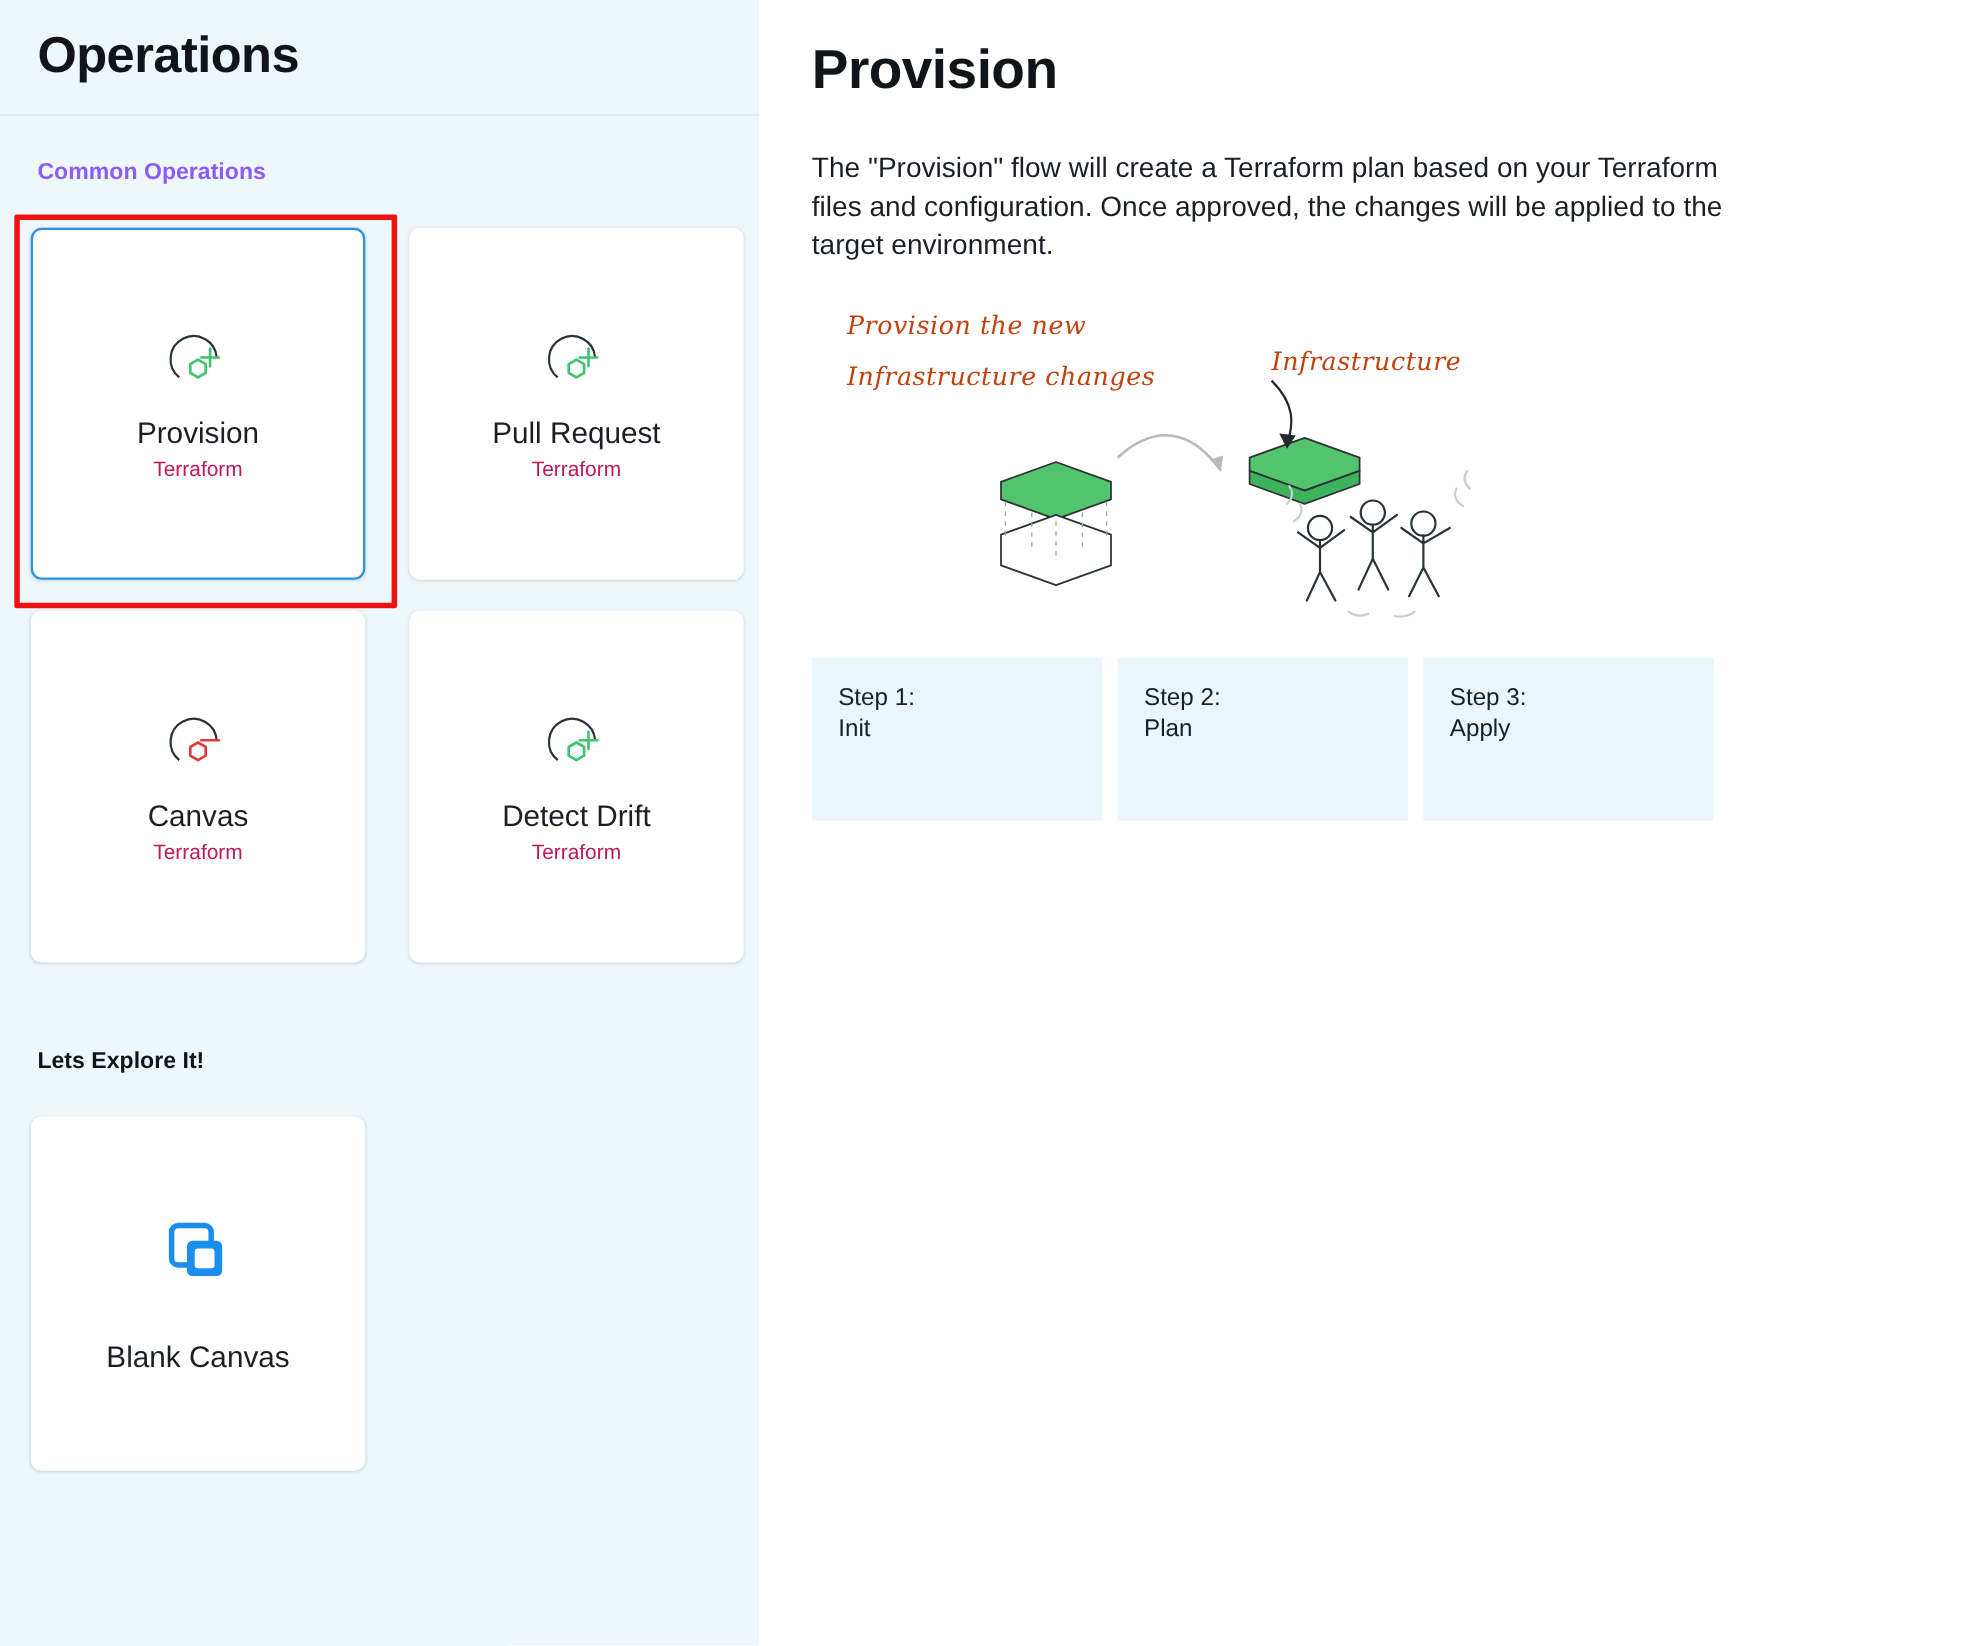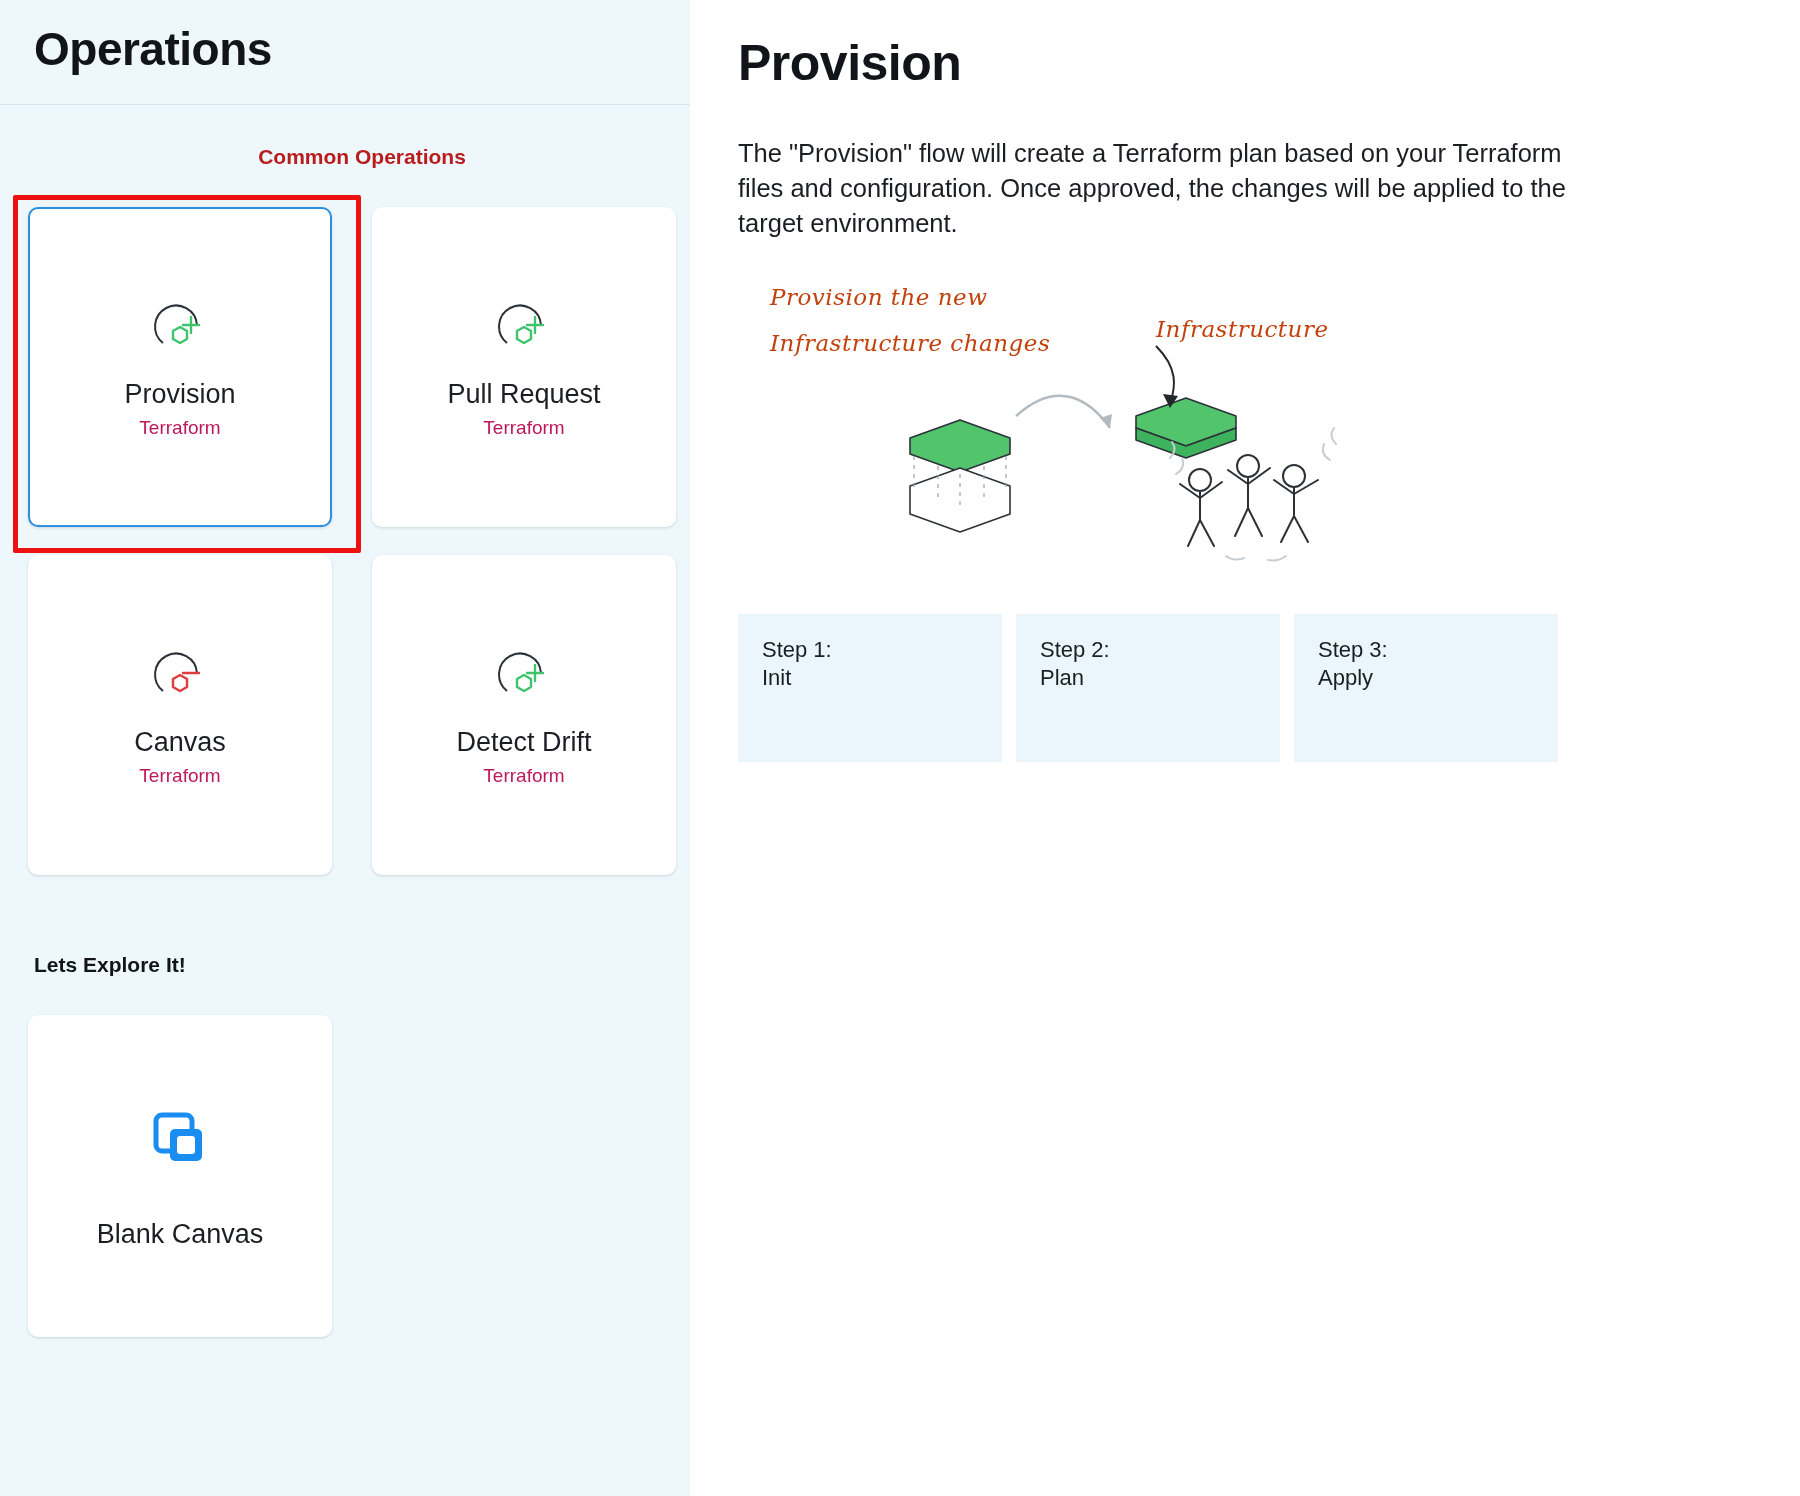--- a/index.html
+++ b/index.html
@@ -34,23 +34,22 @@
   }
   .sidebar-divider {
     margin-top: 28px;
     height: 1px;
     background: #d7e6ec;
     width: 100%;
   }
   .section-label {
     font-size: 21px;
     font-weight: bold;
-    color: #b91c1c;
+    color: #8b5cf6;
     padding: 40px 0 0 34px;
-    text-align: center;
   }
   .cards-grid {
     display: grid;
     grid-template-columns: 320px 320px;
     gap: 28px 24px;
     padding: 38px 0 0 28px;
   }
   .op-card {
     position: relative;
     width: 304px;
@@ -147,21 +146,20 @@
     font-family: "DejaVu Serif", serif;
     font-style: italic;
     font-size: 23px;
     color: #c2410c;
     letter-spacing: 0.5px;
     white-space: nowrap;
   }
   .steps {
     display: flex;
     gap: 14px;
-    margin-top: 16px;
   }
   .step-card {
     width: 264px;
     height: 148px;
     background: #eaf6fb;
     padding: 22px 24px;
     font-size: 22px;
     color: #1b1f24;
     line-height: 1.3;
   }

